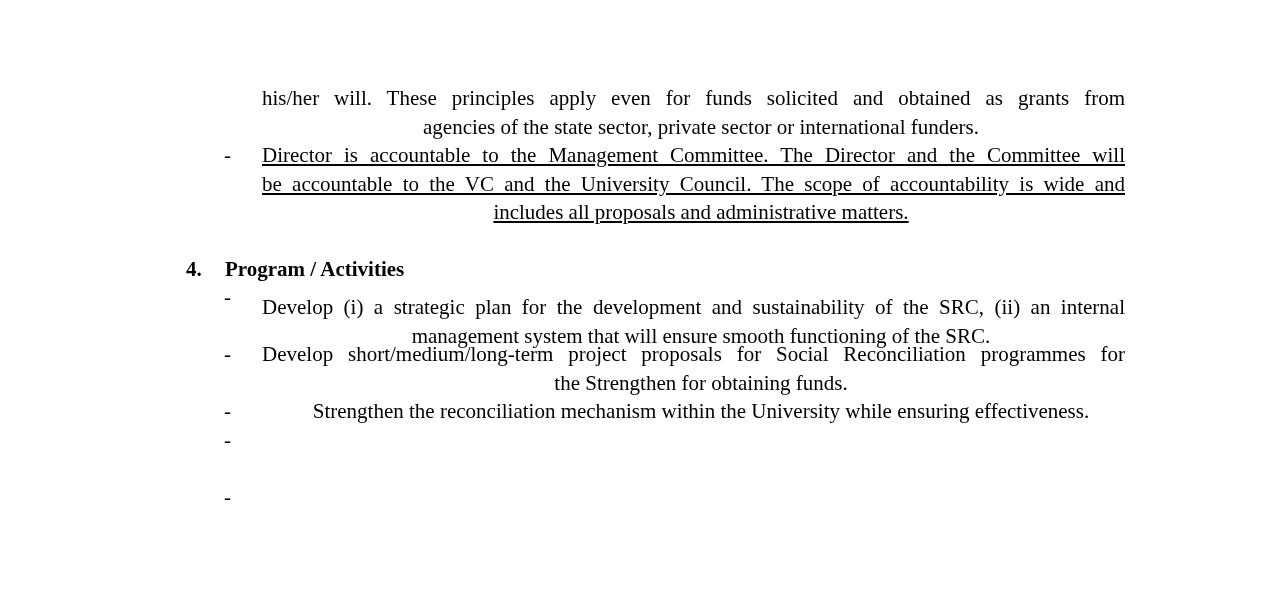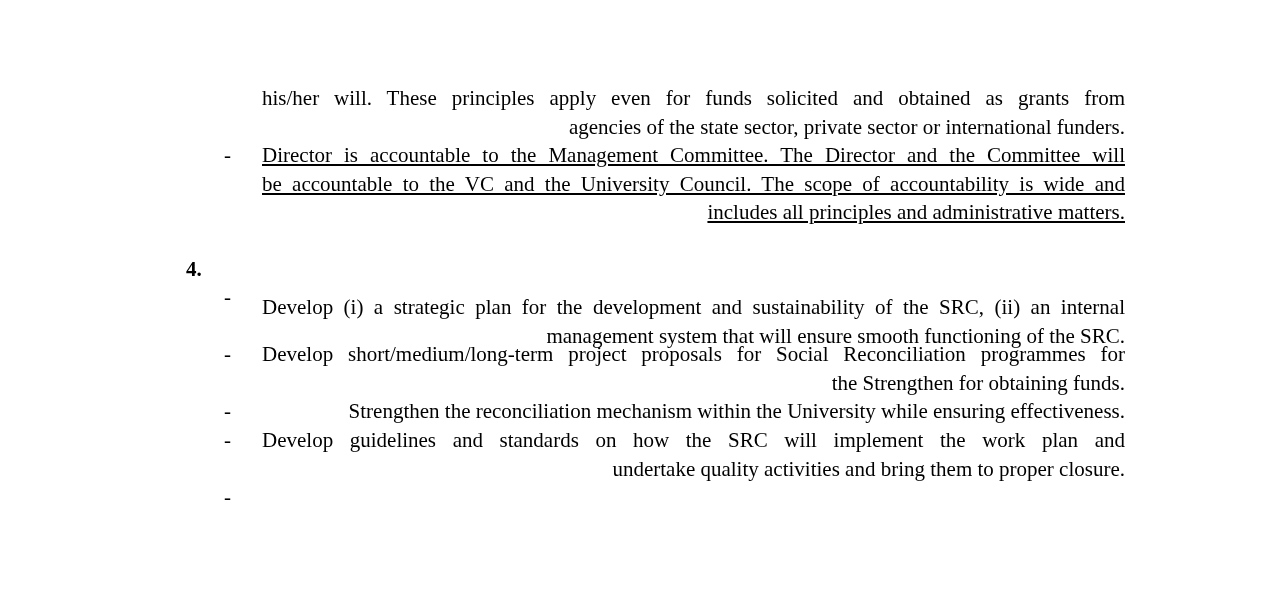--- a/index.html
+++ b/index.html
@@ -4,59 +4,56 @@
   <style>
     html, body { margin: 0; padding: 0; background: #ffffff; }
     body { width: 1275px; height: 591px; position: relative; overflow: hidden;
       font-family: "Liberation Serif", "DejaVu Serif", serif; color: #000; font-size: 21px; }
     .page { position: absolute; left: 0; top: 0; width: 1275px; height: 591px; padding-left: 20px; }
     .line-block { position: absolute; left: 262px; width: 863px; line-height: 28.5px; text-align: justify; }
     .bullet { position: absolute; left: 224px; line-height: 28.5px; }
     .heading-num { position: absolute; left: 186px; font-weight: bold; line-height: 28.5px; }
     .heading-text { position: absolute; left: 225px; font-weight: bold; line-height: 28.5px; }
     .jl { display: block; text-align: justify; text-align-last: justify; }
-    .ll { display: block; text-align: right; margin-left: 15px; }
+    .ll { display: block; text-align: center; margin-left: 15px; }
   </style>
 </head>
 <body>
 
 <div class="page">
 
   <div class="line-block" style="top:84px;">
     <span class="jl">his/her will. These principles apply even for funds solicited and obtained as grants from</span>
     <span class="ll">agencies of the state sector, private sector or international funders.</span>
   </div>
 
   <span class="bullet" style="top:141px;">-</span>
   <div class="line-block" style="top:141px;text-decoration:underline;">
     <span class="jl">Director is accountable to the Management Committee. The Director and the Committee will</span>
     <span class="jl">be accountable to the VC and the University Council. The scope of accountability is wide and</span>
-    <span class="ll">includes all principles and administrative matters.</span>
+    <span class="ll">includes all proposals and administrative matters.</span>
   </div>
 
   <span class="heading-num" style="top:255px;">4.</span>
+  <span class="heading-text" style="top:255px;">Program / Activities</span>
 
   <span class="bullet" style="top:283px;">-</span>
   <div class="line-block" style="top:293px;">
     <span class="jl">Develop (i) a strategic plan for the development and sustainability of the SRC, (ii) an internal</span>
     <span class="ll">management system that will ensure smooth functioning of the SRC.</span>
   </div>
 
   <span class="bullet" style="top:340px;">-</span>
   <div class="line-block" style="top:340px;">
     <span class="jl">Develop short/medium/long-term project proposals for Social Reconciliation programmes for</span>
     <span class="ll">the Strengthen for obtaining funds.</span>
   </div>
 
   <span class="bullet" style="top:397px;">-</span>
   <div class="line-block" style="top:397px;">
     <span class="ll">Strengthen the reconciliation mechanism within the University while ensuring effectiveness.</span>
   </div>
 
   <span class="bullet" style="top:426px;">-</span>
-  <div class="line-block" style="top:426px;">
-    <span class="jl">Develop guidelines and standards on how the SRC will implement the work plan and</span>
-    <span class="ll">undertake quality activities and bring them to proper closure.</span>
-  </div>
 
   <span class="bullet" style="top:483px;">-</span>
 
 </div>
 
 </body></html>

